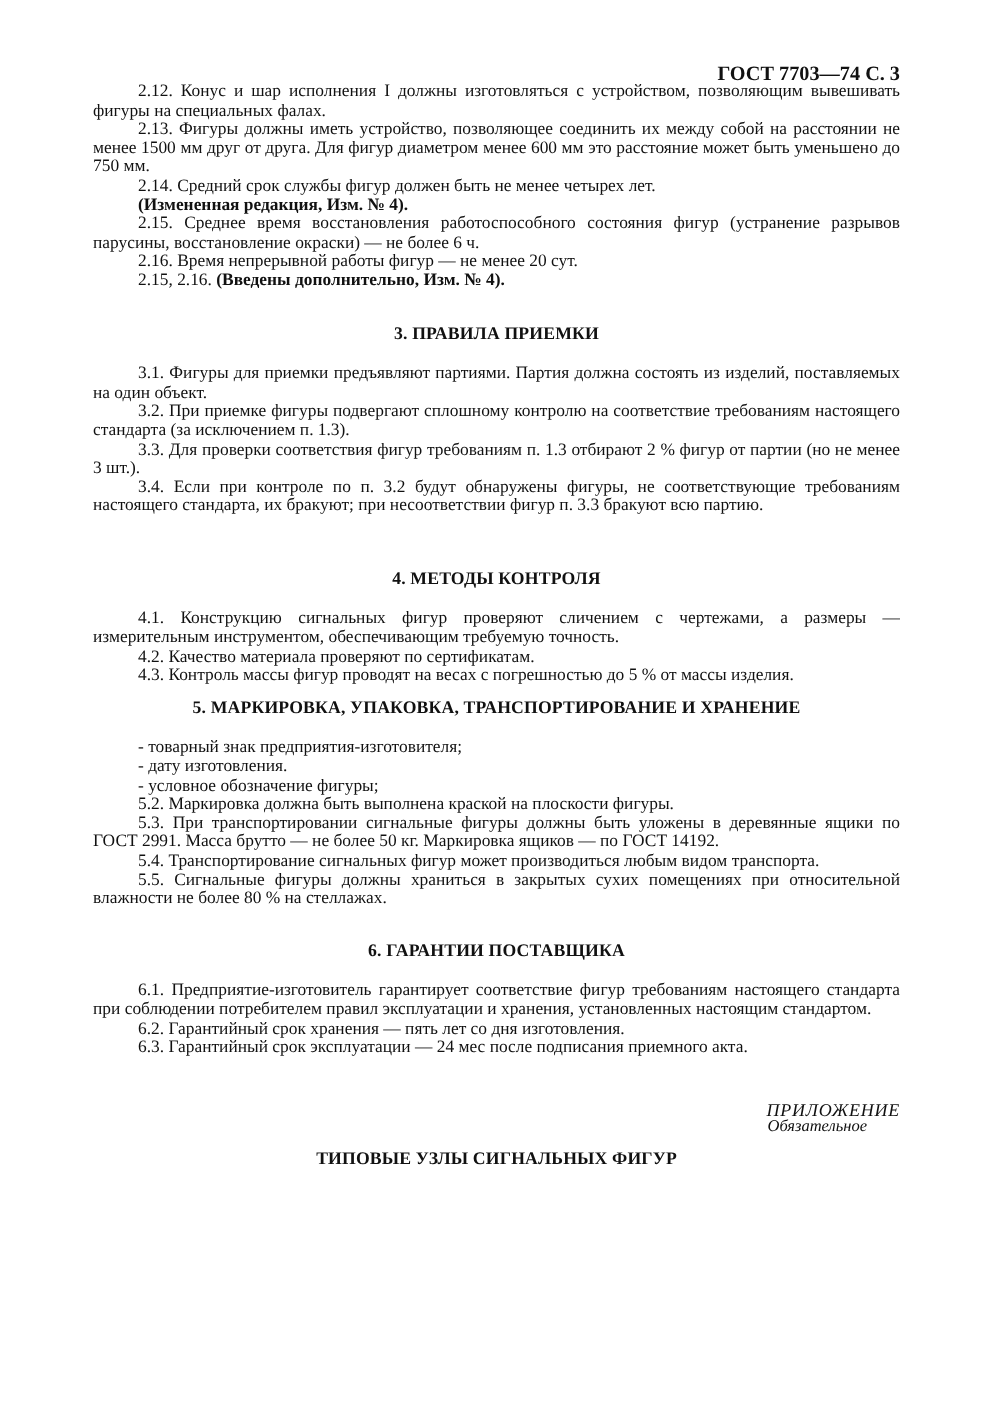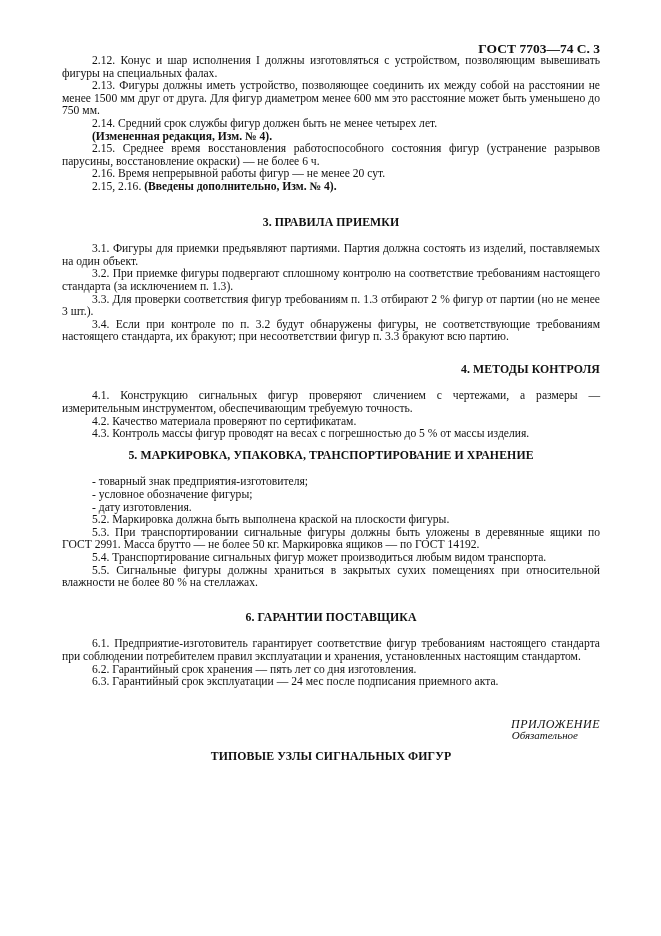--- a/index.html
+++ b/index.html
@@ -4,21 +4,21 @@
 <style>
   html, body { margin: 0; padding: 0; background: #ffffff; }
   body { width: 661px; height: 936px; position: relative; overflow: hidden;
          font-family: "Liberation Serif", "DejaVu Serif", serif; color: #111; }
   .page-header { position: absolute; top: 41px; right: 61px; font-weight: bold; font-size: 13.5px; }
   .content { position: absolute; left: 62px; top: 55px; width: 538px; font-size: 11.6px; line-height: 12.6px; }
   p { margin: 0; text-align: justify; text-indent: 30px; }
   .b { font-weight: bold; }
   h2 { margin: 0; text-align: center; font-size: 11.8px; font-weight: bold; letter-spacing: 0.1px; }
   .sec3 { margin-top: 22px; margin-bottom: 15px; }
-  .sec4 { margin-top: 19px; margin-bottom: 15px; text-align: right; }
+  .sec4 { margin-top: 35px; margin-bottom: 15px; }
   .sec5 { margin-top: 8px; margin-bottom: 15px; }
   .sec6 { margin-top: 21px; margin-bottom: 15px; }
   .appendix { margin-top: 30px; text-align: right; font-style: italic; line-height: 11px; }
   .appendix .l1 { font-size: 12px; letter-spacing: 0.5px; }
   .appendix .l2 { font-size: 11px; padding-right: 22px; }
   .app-title { margin-top: 9px; margin-bottom: 15px; }
 </style>
 </head>
 <body>
 
@@ -40,22 +40,22 @@
   <p>3.3. Для проверки соответствия фигур требованиям п. 1.3 отбирают 2 % фигур от партии (но не менее 3 шт.).</p>
   <p>3.4.  Если при контроле по п. 3.2 будут обнаружены фигуры, не соответствующие требованиям настоящего стандарта, их бракуют; при несоответствии фигур п. 3.3 бракуют всю партию.</p>
 
   <h2 class="sec4">4.  МЕТОДЫ КОНТРОЛЯ</h2>
   <p>4.1.  Конструкцию сигнальных фигур проверяют сличением с чертежами, а размеры — измерительным инструментом, обеспечивающим требуемую точность.</p>
   <p>4.2.  Качество материала проверяют по сертификатам.</p>
   <p>4.3.  Контроль массы фигур проводят на весах с погрешностью до 5 % от массы изделия.</p>
 
   <h2 class="sec5">5.  МАРКИРОВКА, УПАКОВКА, ТРАНСПОРТИРОВАНИЕ И ХРАНЕНИЕ</h2>
   <p>- товарный знак предприятия-изготовителя;</p>
+  <p>- дату изготовления.</p>
   <p>- условное обозначение фигуры;</p>
-  <p>- дату изготовления.</p>
   <p>5.2.  Маркировка должна быть выполнена краской на плоскости фигуры.</p>
   <p>5.3.  При транспортировании сигнальные фигуры должны быть уложены в деревянные ящики по ГОСТ 2991. Масса брутто — не более 50 кг. Маркировка ящиков — по ГОСТ 14192.</p>
   <p>5.4.  Транспортирование сигнальных фигур может производиться любым видом транспорта.</p>
   <p>5.5.  Сигнальные фигуры должны храниться в закрытых сухих помещениях при относительной влажности не более 80 % на стеллажах.</p>
 
   <h2 class="sec6">6.  ГАРАНТИИ ПОСТАВЩИКА</h2>
   <p>6.1.  Предприятие-изготовитель гарантирует соответствие фигур требованиям настоящего стандарта при соблюдении потребителем правил эксплуатации и хранения, установленных настоящим стандартом.</p>
   <p>6.2.  Гарантийный срок хранения — пять лет со дня изготовления.</p>
   <p>6.3.  Гарантийный срок эксплуатации — 24 мес после подписания приемного акта.</p>
 

